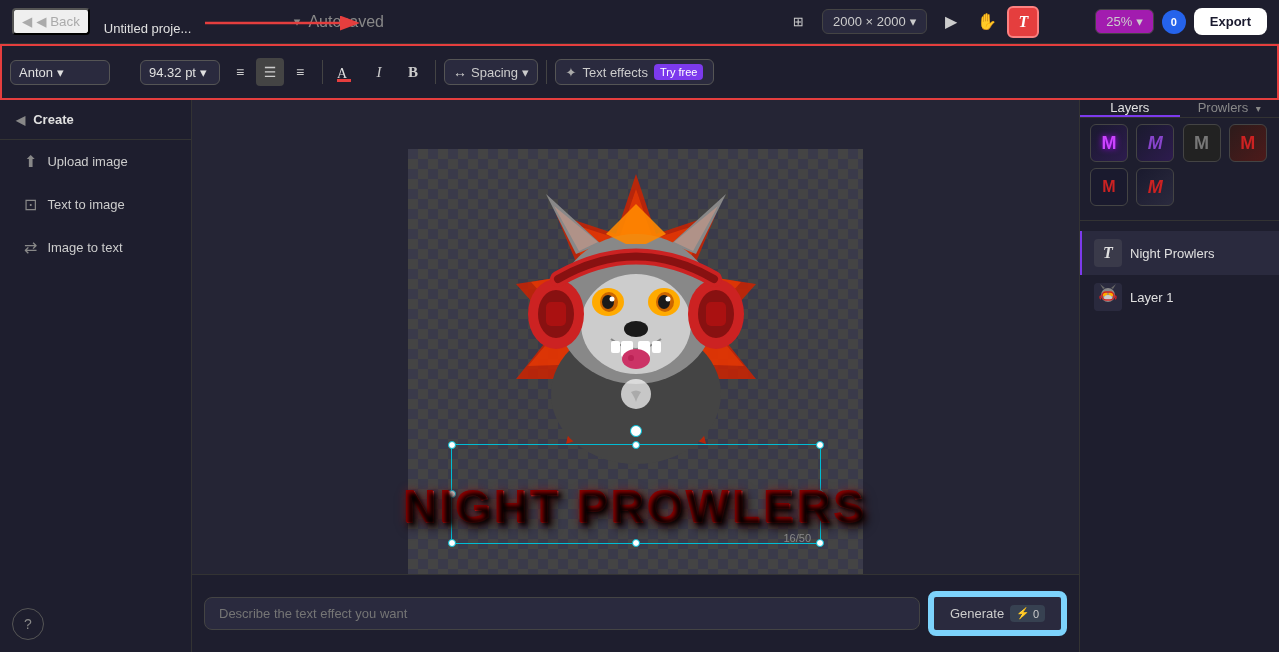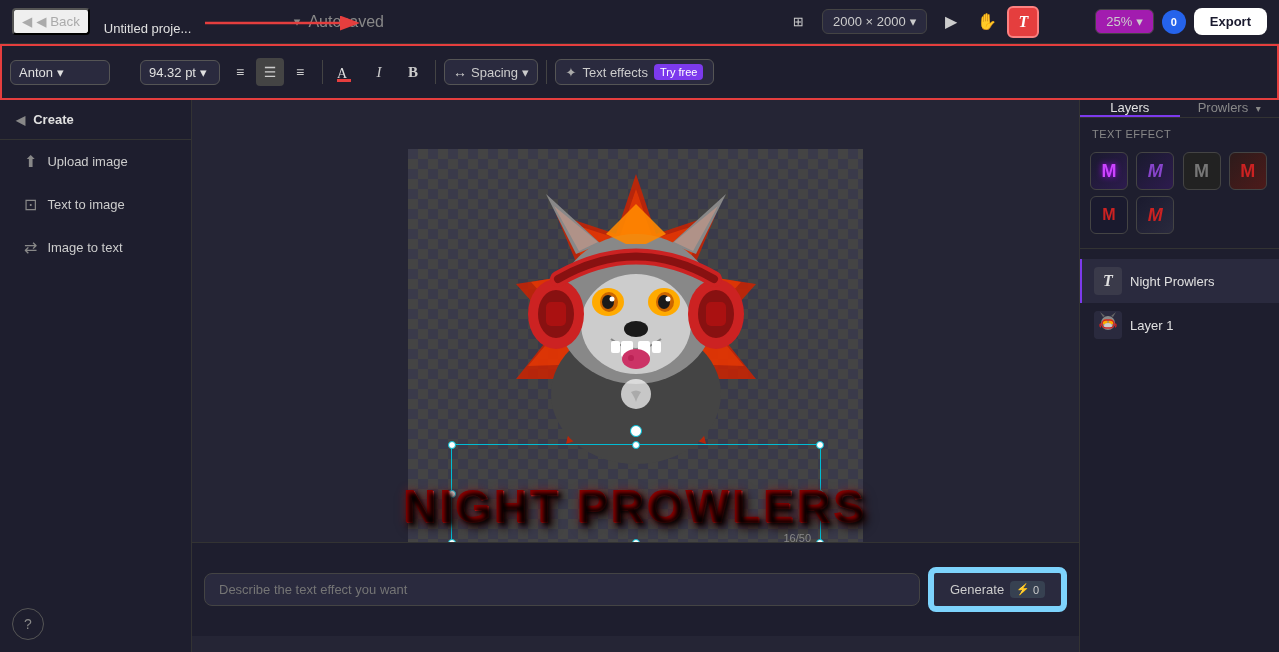--- a/index.html
+++ b/index.html
@@ -250,25 +250,25 @@
       letter-spacing: 2px;
       background: linear-gradient(180deg, #ff4444 0%, #cc0000 50%, #880000 100%);
       -webkit-background-clip: text;
       -webkit-text-fill-color: transparent;
       background-clip: text;
     }
 
     
     .text-input-bar {
       position: absolute;
-      bottom: 16px;
+      bottom: 0;
       left: 0; right: 0;
       background: #1e1e2e;
       border-top: 1px solid #333;
-      padding: 24px 12px;
+      padding: 16px 12px;
       display: flex;
       gap: 8px;
       align-items: center;
     }
     .text-prompt-input {
       flex: 1;
       background: #2a2a3e;
       border: 1px solid #444;
       border-radius: 8px;
       padding: 8px 14px;
@@ -613,21 +613,20 @@
     <div class="right-panel-tabs">
       <div class="panel-tab active">
         <span>Layers</span>
       </div>
       <div class="panel-tab">
         <span>Prowlers</span>
         <span style="font-size:10px; margin-left:4px">▾</span>
       </div>
     </div>
 
-    <div class="panel-section-title">Text effect</div>
 
     <div class="text-effects-grid">
       <div class="effect-thumb eff1">M</div>
       <div class="effect-thumb eff2">M</div>
       <div class="effect-thumb eff3" style="color:#777">M</div>
       <div class="effect-thumb eff4">M</div>
       <div class="effect-thumb eff5">M</div>
       <div class="effect-thumb eff6" style="font-style:italic">M</div>
     </div>
 

